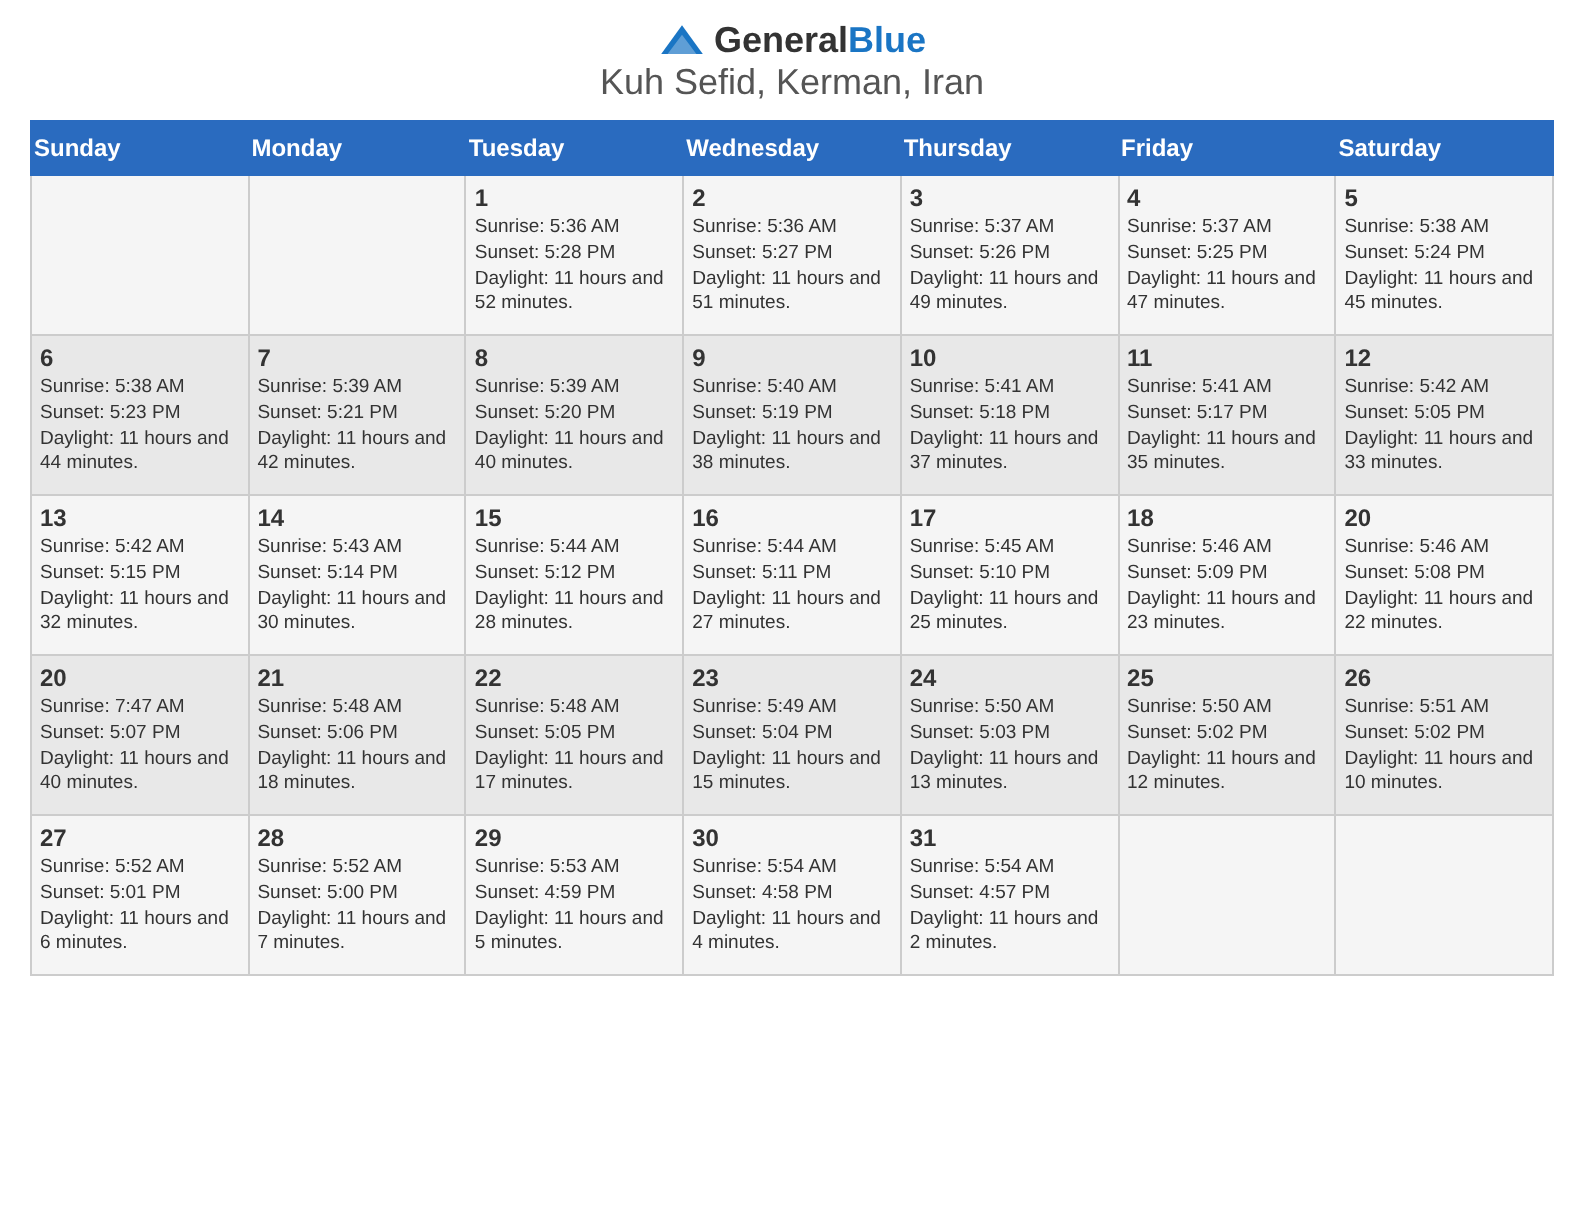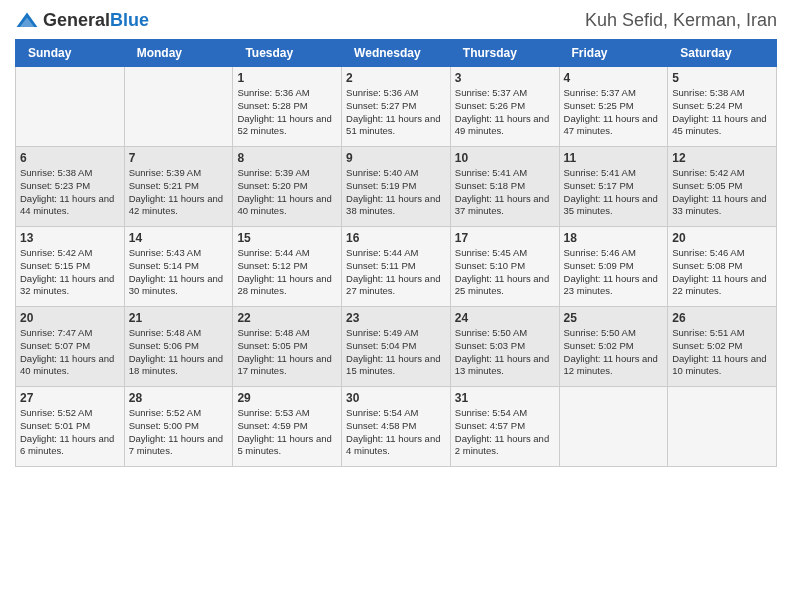--- a/index.html
+++ b/index.html
@@ -11,20 +11,21 @@
     }
     .page {
       width: 792px;
       padding: 10px 15px 15px 15px;
     }
     .header {
       display: flex;
       align-items: center;
       justify-content: space-between;
       margin-bottom: 8px;
+      flex-direction: column;
     }
     .logo {
       display: flex;
       align-items: center;
       gap: 4px;
     }
     .logo-text-general {
       font-size: 18px;
       font-weight: bold;
       color: #333;
@@ -53,21 +54,21 @@
     }
     table {
       width: 100%;
       border-collapse: collapse;
     }
     thead tr th {
       background-color: #2a6bbf;
       color: #fff;
       font-size: 12px;
       font-weight: bold;
-      padding: 6px 12px;
+      padding: 6px 1px;
       text-align: left;
       border: 1px solid #2a6bbf;
     }
     tbody tr td {
       border: 1px solid #ccc;
       vertical-align: top;
       padding: 4px 4px 4px 4px;
       font-size: 10px;
       color: #333;
       width: calc(100% / 7);

